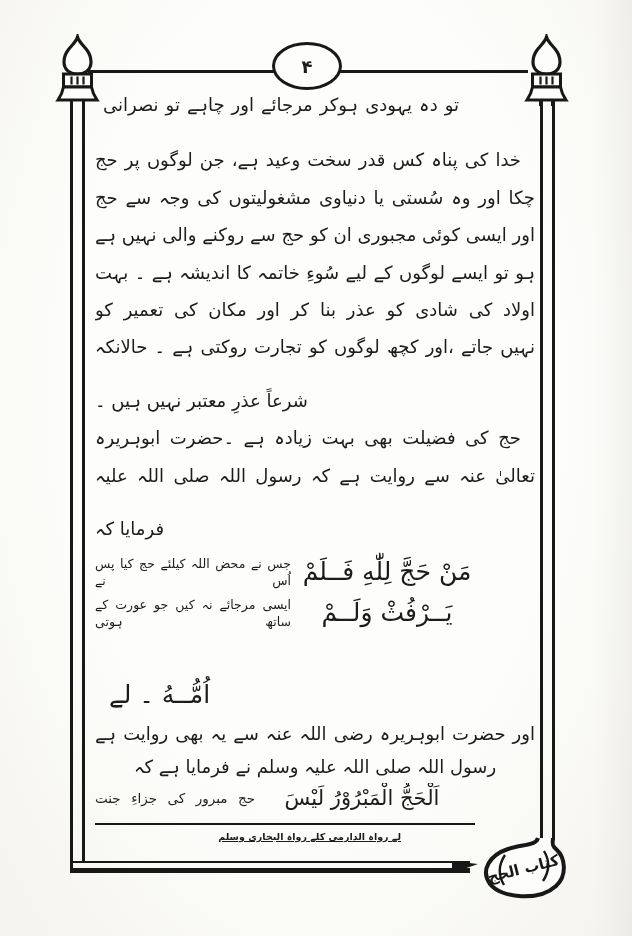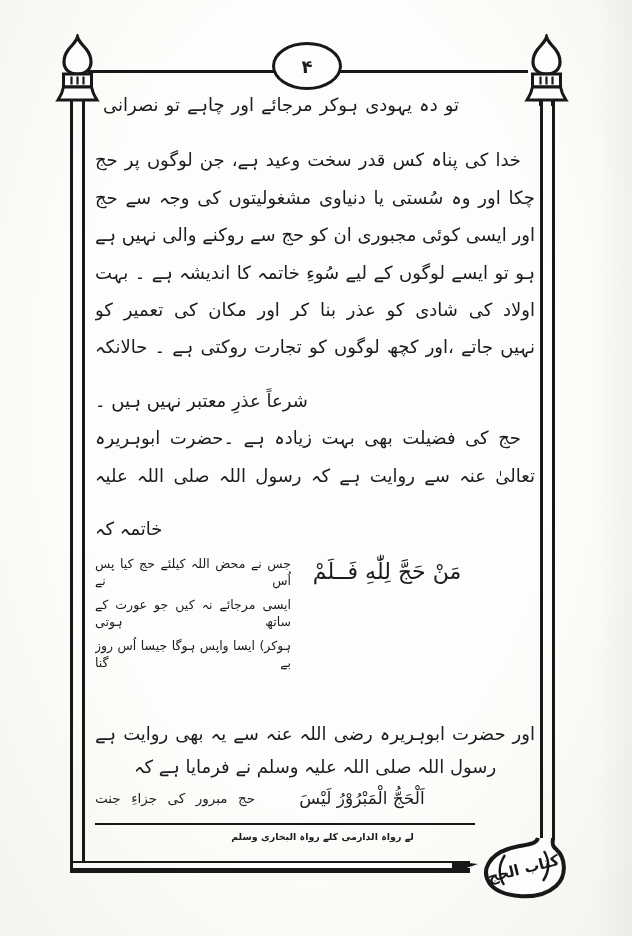--- a/index.html
+++ b/index.html
@@ -49,32 +49,33 @@
   #para1 { margin-top:18px; }
   #hadith1 { margin-top:4px; }
   .h-row { display:flex; height:41px; align-items:center; direction:ltr; }
   .h-urdu {
     width:196px; font-size:12.5px; line-height:17px; direction:rtl;
     text-align:justify; text-align-last:justify; overflow:hidden; max-height:38px;
   }
   .h-arabic {
     width:244px; box-sizing:border-box; padding-right:56px; padding-left:4px;
     direction:rtl; text-align:center; text-align-last:center;
-    font-size:22px; line-height:40px; white-space:nowrap; overflow:hidden;
+    font-size:25px; line-height:40px; white-space:nowrap; overflow:hidden;
   }
   .row-end .h-arabic { text-align:left; text-align-last:left; padding-left:14px; }
   #para3 { margin-top:2px; }
   #para3 .bline { line-height:33px; height:33px; }
   #hadith2 { height:30px; }
   #hadith2 .h-urdu  { width:160px; font-size:13.5px; max-height:30px; }
-  #hadith2 .h-arabic{ width:280px; padding-right:70px; font-size:17px; line-height:30px; }
+  #hadith2 .h-arabic{ width:280px; padding-right:70px; font-size:21px; line-height:30px; }
   #footnote {
-    position:absolute; left:230px; top:831px; width:185px;
-    direction:rtl; text-align:center; font-size:9.5px; font-weight:bold;
+    position:absolute; left:216px; top:831px; width:185px;
+    direction:rtl; text-align:right; font-size:9.5px; font-weight:bold;
     letter-spacing:0.3px;
+    text-decoration:underline;
   }
 </style>
 </head>
 <body>
 
 <div id="page">
 
   <div class="ink" id="top-rule"></div>
   <div class="ink" id="left-outer"></div>
   <div class="ink" id="left-inner"></div>
@@ -127,35 +128,36 @@
       <div class="bline">اور ایسی کوئی مجبوری ان کو حج سے روکنے والی نہیں ہے جو شرعاً معتبر</div>
       <div class="bline">ہو تو ایسے لوگوں کے لیے سُوءِ خاتمہ کا اندیشہ ہے ۔ بہت سے لوگ</div>
       <div class="bline">اولاد کی شادی کو عذر بنا کر اور مکان کی تعمیر کو ضروری سمجھ کر حج کو</div>
       <div class="bline">نہیں جاتے ،اور کچھ لوگوں کو تجارت روکتی ہے ۔ حالانکہ یہ چیزیں</div>
       <div class="bline endline">شرعاً عذرِ معتبر نہیں ہیں ۔</div>
     </div>
 
     <div id="para2">
       <div class="bline indent">حج کی فضیلت بھی بہت زیادہ ہے ۔حضرت ابوہریرہ رضی اللہ</div>
       <div class="bline">تعالیٰ عنہ سے روایت ہے کہ رسول اللہ صلی اللہ علیہ وسلم نے ارشاد</div>
-      <div class="bline endline">خاتمہ کہ</div>
+      <div class="bline endline">فرمایا کہ</div>
     </div>
 
     <div id="hadith1">
       <div class="h-row">
         <div class="h-urdu">جس نے محض اللہ کیلئے حج کیا پس اُس نے</div>
         <div class="h-arabic">مَنْ حَجَّ لِلّٰهِ فَــلَمْ</div>
       </div>
       <div class="h-row">
         <div class="h-urdu">ایسی مرجائے نہ کیں جو عورت کے ساتھ ہوتی</div>
+        <div class="h-arabic">يَــرْفُثْ وَلَــمْ</div>
       </div>
       <div class="h-row">
-        <div class="h-urdu">ہوکر) ایسا واپس ہوگا جیسا اُس روز بے گنا</div>
       </div>
       <div class="h-row row-end">
+        <div class="h-arabic">اُمُّــهُ ۔ لے</div>
       </div>
     </div>
 
     <div id="para3">
       <div class="bline">اور حضرت ابوہریرہ رضی اللہ عنہ سے یہ بھی روایت ہے کہ</div>
       <div class="bline centerline">رسول اللہ صلی اللہ علیہ وسلم نے فرمایا ہے کہ</div>
     </div>
 
     <div id="hadith2" class="h-row">
       <div class="h-urdu">حج مبرور کی جزاءِ جنت</div>

